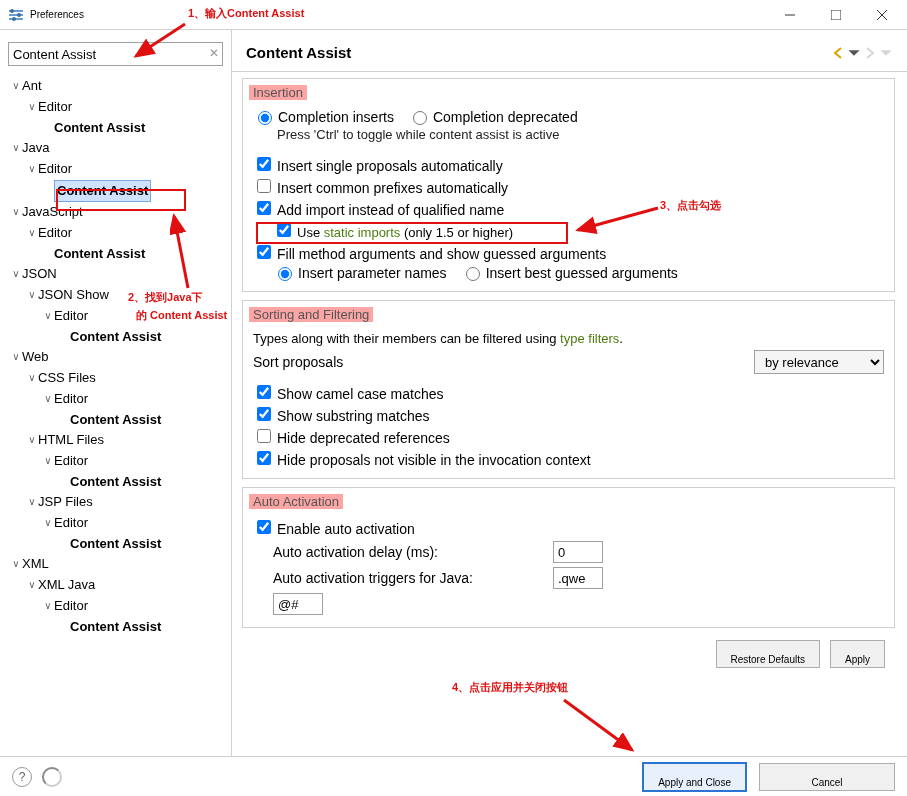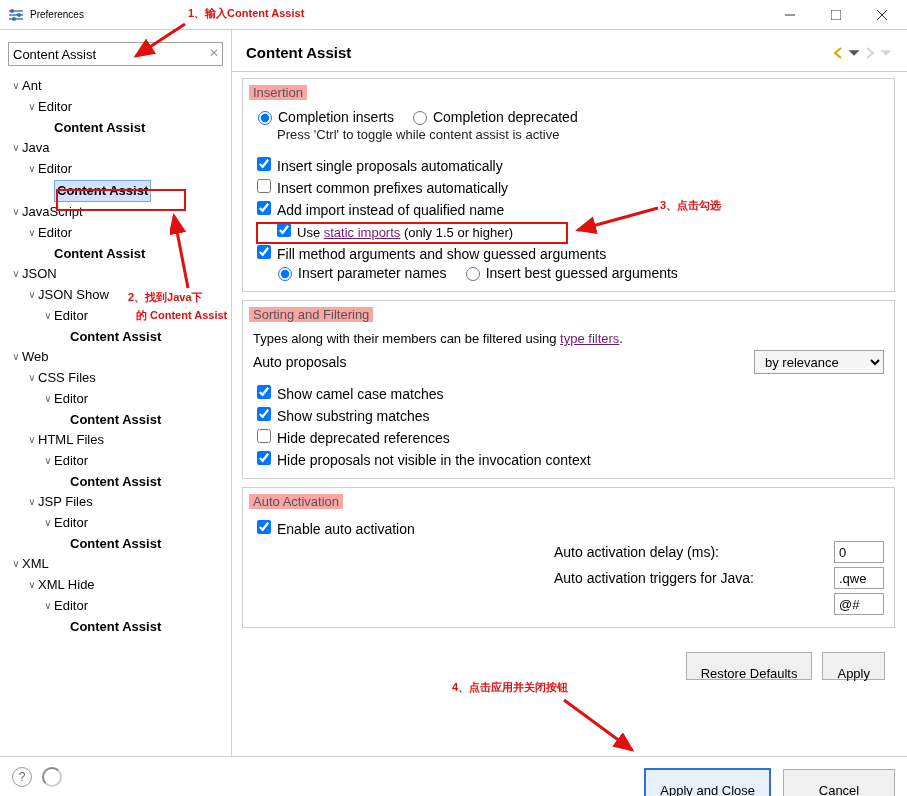--- a/index.html
+++ b/index.html
@@ -25,31 +25,31 @@
 .sel { background: #cfe3ff; border: 1px solid #7aa7e0; padding: 0 2px; display: inline-block; }
 .content { flex: 1; display: flex; flex-direction: column; padding: 0; }
 .chead { display: flex; align-items: center; padding: 14px 14px 10px 14px; border-bottom: 1px solid #d0d0d0; }
 .chead h1 { margin: 0; font-size: 15px; font-weight: bold; flex: 1; }
 .navarrow { width: 14px; height: 14px; margin-left: 2px; }
 .cbody { padding: 6px 12px 4px 10px; flex: 1; overflow: hidden; }
 .group { border: 1px solid #cfcfcf; padding: 6px 10px 8px 10px; margin-bottom: 8px; }
 .group-title { color: #555; margin: -12px 0 6px -4px; background: #fca5a5; display: inline-block; padding: 0 4px; position: relative; }
 .row { display: flex; align-items: flex-end; margin: 2px 0; }
 label { font-size: 14px; }
-.link { color: #701a75; text-decoration: underline; cursor: pointer; }
+.link { color: #4d7c0f; cursor: pointer; }
 .radio, .check { margin-right: 6px; width: 14px; height: 14px; }
 .indent { margin-left: 20px; }
 .hint { margin-left: 24px; color: #222; }
-.formrow { display: flex; align-items: center; margin: 4px 0 4px 20px; justify-content: flex-end; }
+.formrow { display: flex; align-items: center; margin: 4px 0 4px 20px; }
 .formrow label { width: 280px; }
 .formrow input { width: 50px; height: 22px; border: 1px solid #a0a0a0; padding: 1px 4px; }
 .sort-row { display: flex; align-items: center; justify-content: space-between; margin: 4px 0 8px 0; }
 select { height: 24px; border: 1px solid #a0a0a0; background: #f5f5f5; padding: 1px 6px; min-width: 130px; }
 .btnbar { display: flex; justify-content: flex-end; gap: 10px; padding: 4px 10px 10px 0; }
-button { height: 26px; padding: 13px 14px; background: #f0f0f0; border: 1px solid #adadad; font-size: 13px; margin-top: 12px; }
+button { height: 26px; padding: 13px 14px; background: #f0f0f0; border: 1px solid #adadad; font-size: 10px; }
 .primary { background: #e8f0fb; border: 2px solid #2b74d2; }
 .footer { height: 40px; border-top: 1px solid #d0d0d0; display: flex; align-items: center; padding: 0 12px; }
 .footicon { width: 20px; height: 20px; border: 1.5px solid #999; border-radius: 50%; display: flex; align-items: center; justify-content: center; color: #666; font-size: 12px; margin-right: 10px; }
 .annot { position: absolute; color: #e01010; font-size: 11px; font-weight: 600; pointer-events: none; }
 .redbox { border: 2px solid #e01010; position: absolute; pointer-events: none; }
 .arrow-svg { position: absolute; pointer-events: none; }
 </style>
 </head>
 <body>
 
@@ -106,21 +106,21 @@
       <div class="node indent1"><span class="tw">∨</span><span>CSS Files</span></div>
       <div class="node indent2"><span class="tw">∨</span><span>Editor</span></div>
       <div class="node indent3 bold"><span class="tw"></span><span>Content Assist</span></div>
       <div class="node indent1"><span class="tw">∨</span><span>HTML Files</span></div>
       <div class="node indent2"><span class="tw">∨</span><span>Editor</span></div>
       <div class="node indent3 bold"><span class="tw"></span><span>Content Assist</span></div>
       <div class="node indent1"><span class="tw">∨</span><span>JSP Files</span></div>
       <div class="node indent2"><span class="tw">∨</span><span>Editor</span></div>
       <div class="node indent3 bold"><span class="tw"></span><span>Content Assist</span></div>
       <div class="node indent0"><span class="tw">∨</span><span>XML</span></div>
-      <div class="node indent1"><span class="tw">∨</span><span>XML Hide</span></div>
+      <div class="node indent1"><span class="tw">∨</span><span>XML Java</span></div>
       <div class="node indent2"><span class="tw">∨</span><span>Editor</span></div>
       <div class="node indent3 bold"><span class="tw"></span><span>Content Assist</span></div>
     </div>
   </div>
 
   <div class="content">
     <div class="chead">
       <h1>Content Assist</h1>
       <svg class="navarrow" viewBox="0 0 14 14">
           <path d="M10 2 L4 7 L10 12" fill="none" stroke="#d9a300" stroke-width="2"></path>
@@ -177,21 +177,21 @@
             <label>Insert best guessed arguments</label>
         </div>
       </div>
 
       <div class="group">
         <div class="group-title">Sorting and Filtering</div>
         <div class="row">
             <label><span>Types along with their members can be filtered using </span><span class="link">type filters</span><span>.</span></label>
           </div>
         <div class="sort-row">
-          <label>Auto proposals</label>
+          <label>Sort proposals</label>
           <select><option>by relevance</option></select>
         </div>
         <div class="row">
             <input type="checkbox" class="check" checked="" style="">
             <label>Show camel case matches</label>
           </div>
         <div class="row">
             <input type="checkbox" class="check" checked="" style="">
             <label>Show substring matches</label>
           </div>
@@ -230,21 +230,21 @@
       </div>
     </div>
   </div>
 </div>
 
 <div class="footer">
   <div class="footicon">?</div>
   <div class="footicon" style="border-width:2px;border-color:#888 #ccc #ccc #888"></div>
   <div style="flex:1"></div>
   <button class="primary" style="margin-right:12px">Apply and Close</button>
-  <button style="width:112px">Cancel</button>
+  <button style="width:136px">Cancel</button>
 </div>
 
 <div class="annot" style="left:188px;top:6px">1、输入Content Assist</div>
 <svg class="arrow-svg" style="left:130px;top:22px" width="60" height="40">
     <defs>
       <marker id="ah1" markerWidth="8" markerHeight="8" refX="6" refY="3" orient="auto">
         <path d="M0,0 L7,3 L0,6 Z" fill="#e01010"></path>
       </marker>
     </defs>
     <line x1="55" y1="2" x2="6" y2="34" stroke="#e01010" stroke-width="3" marker-end="url(#ah1)"></line>

